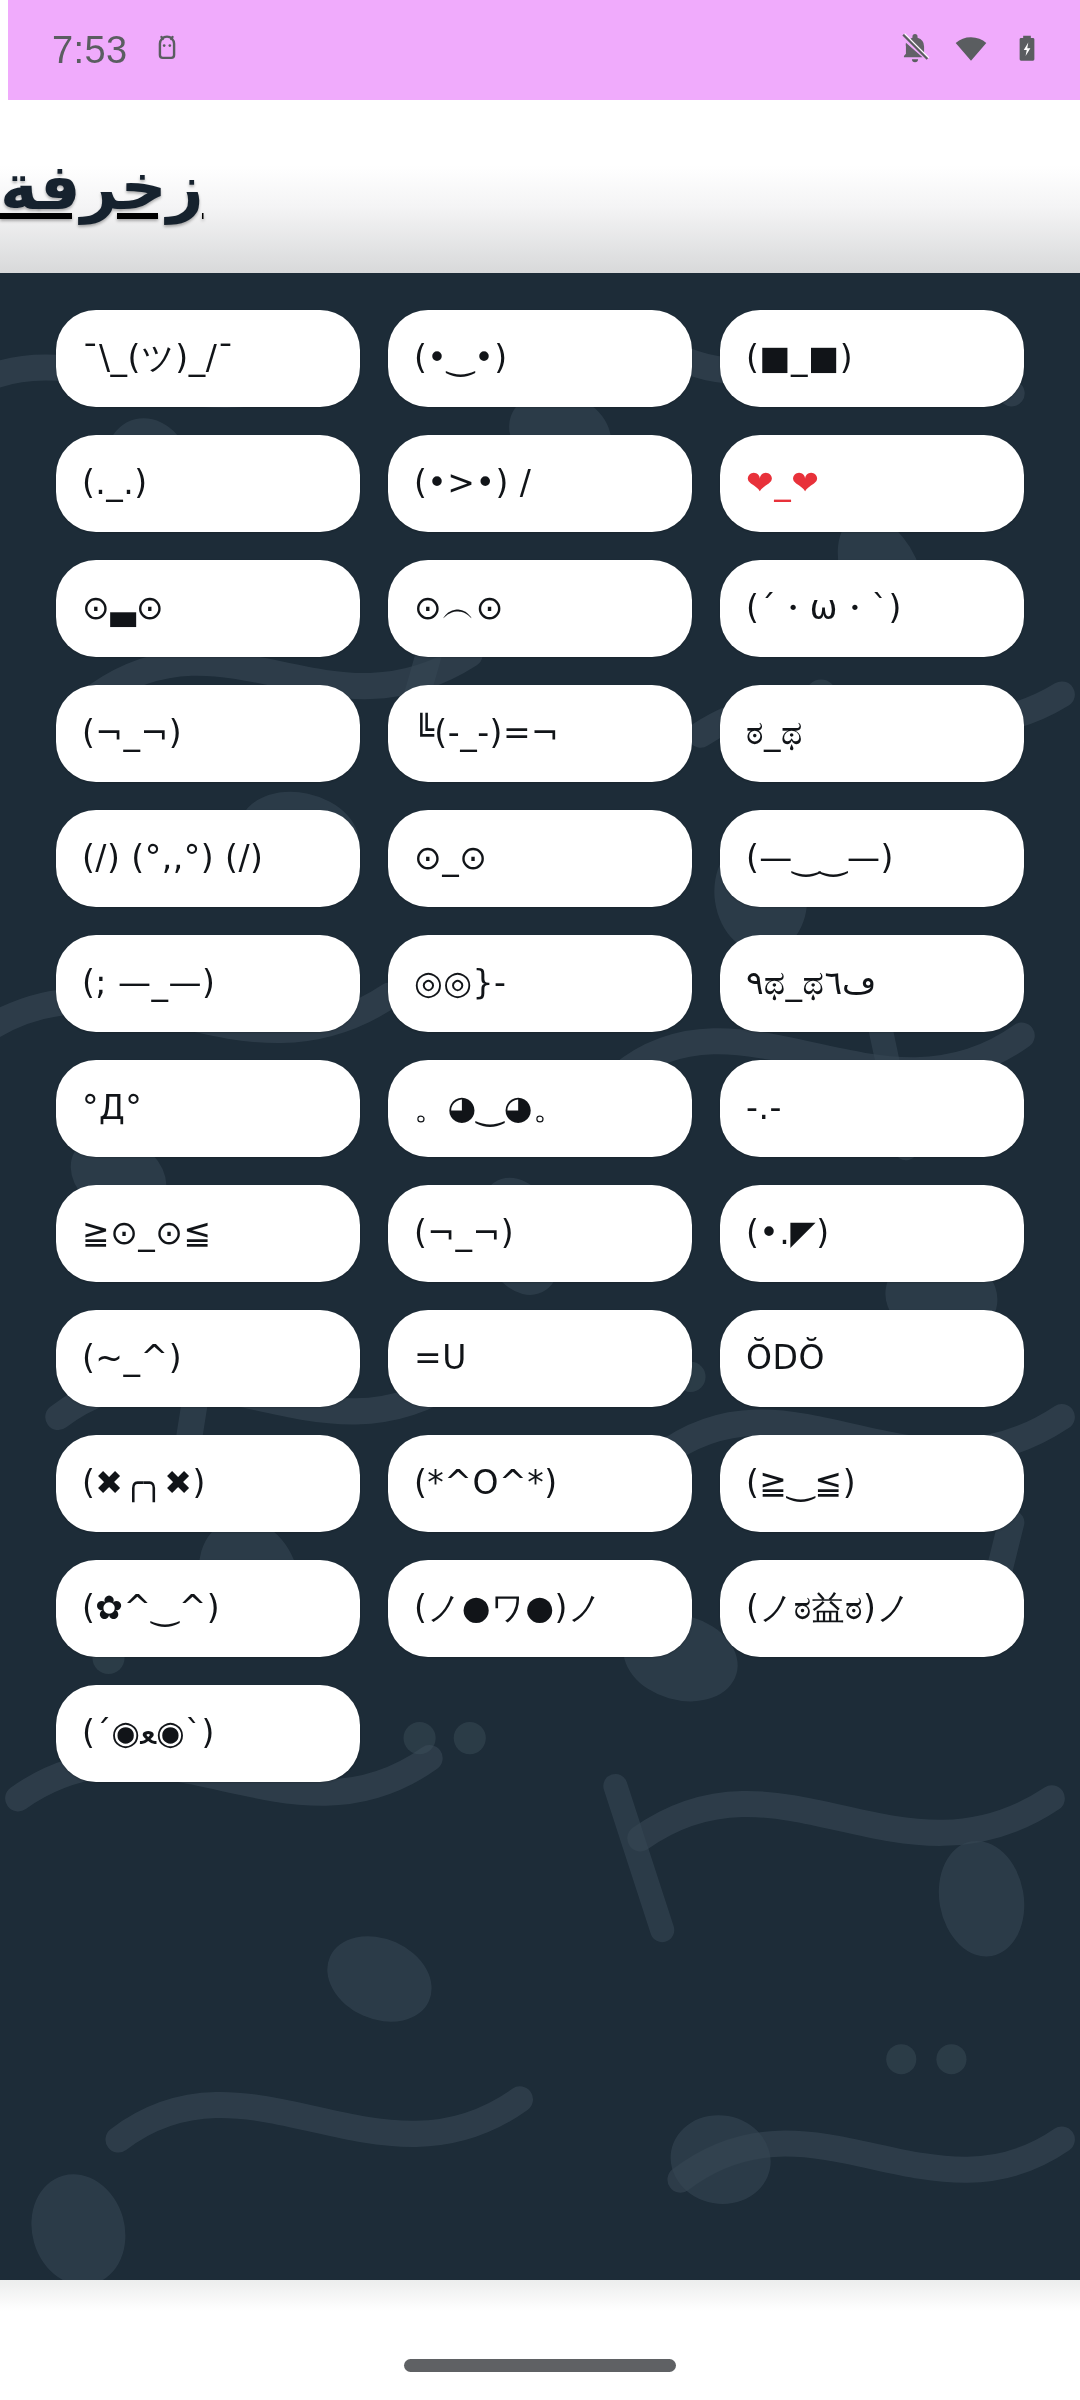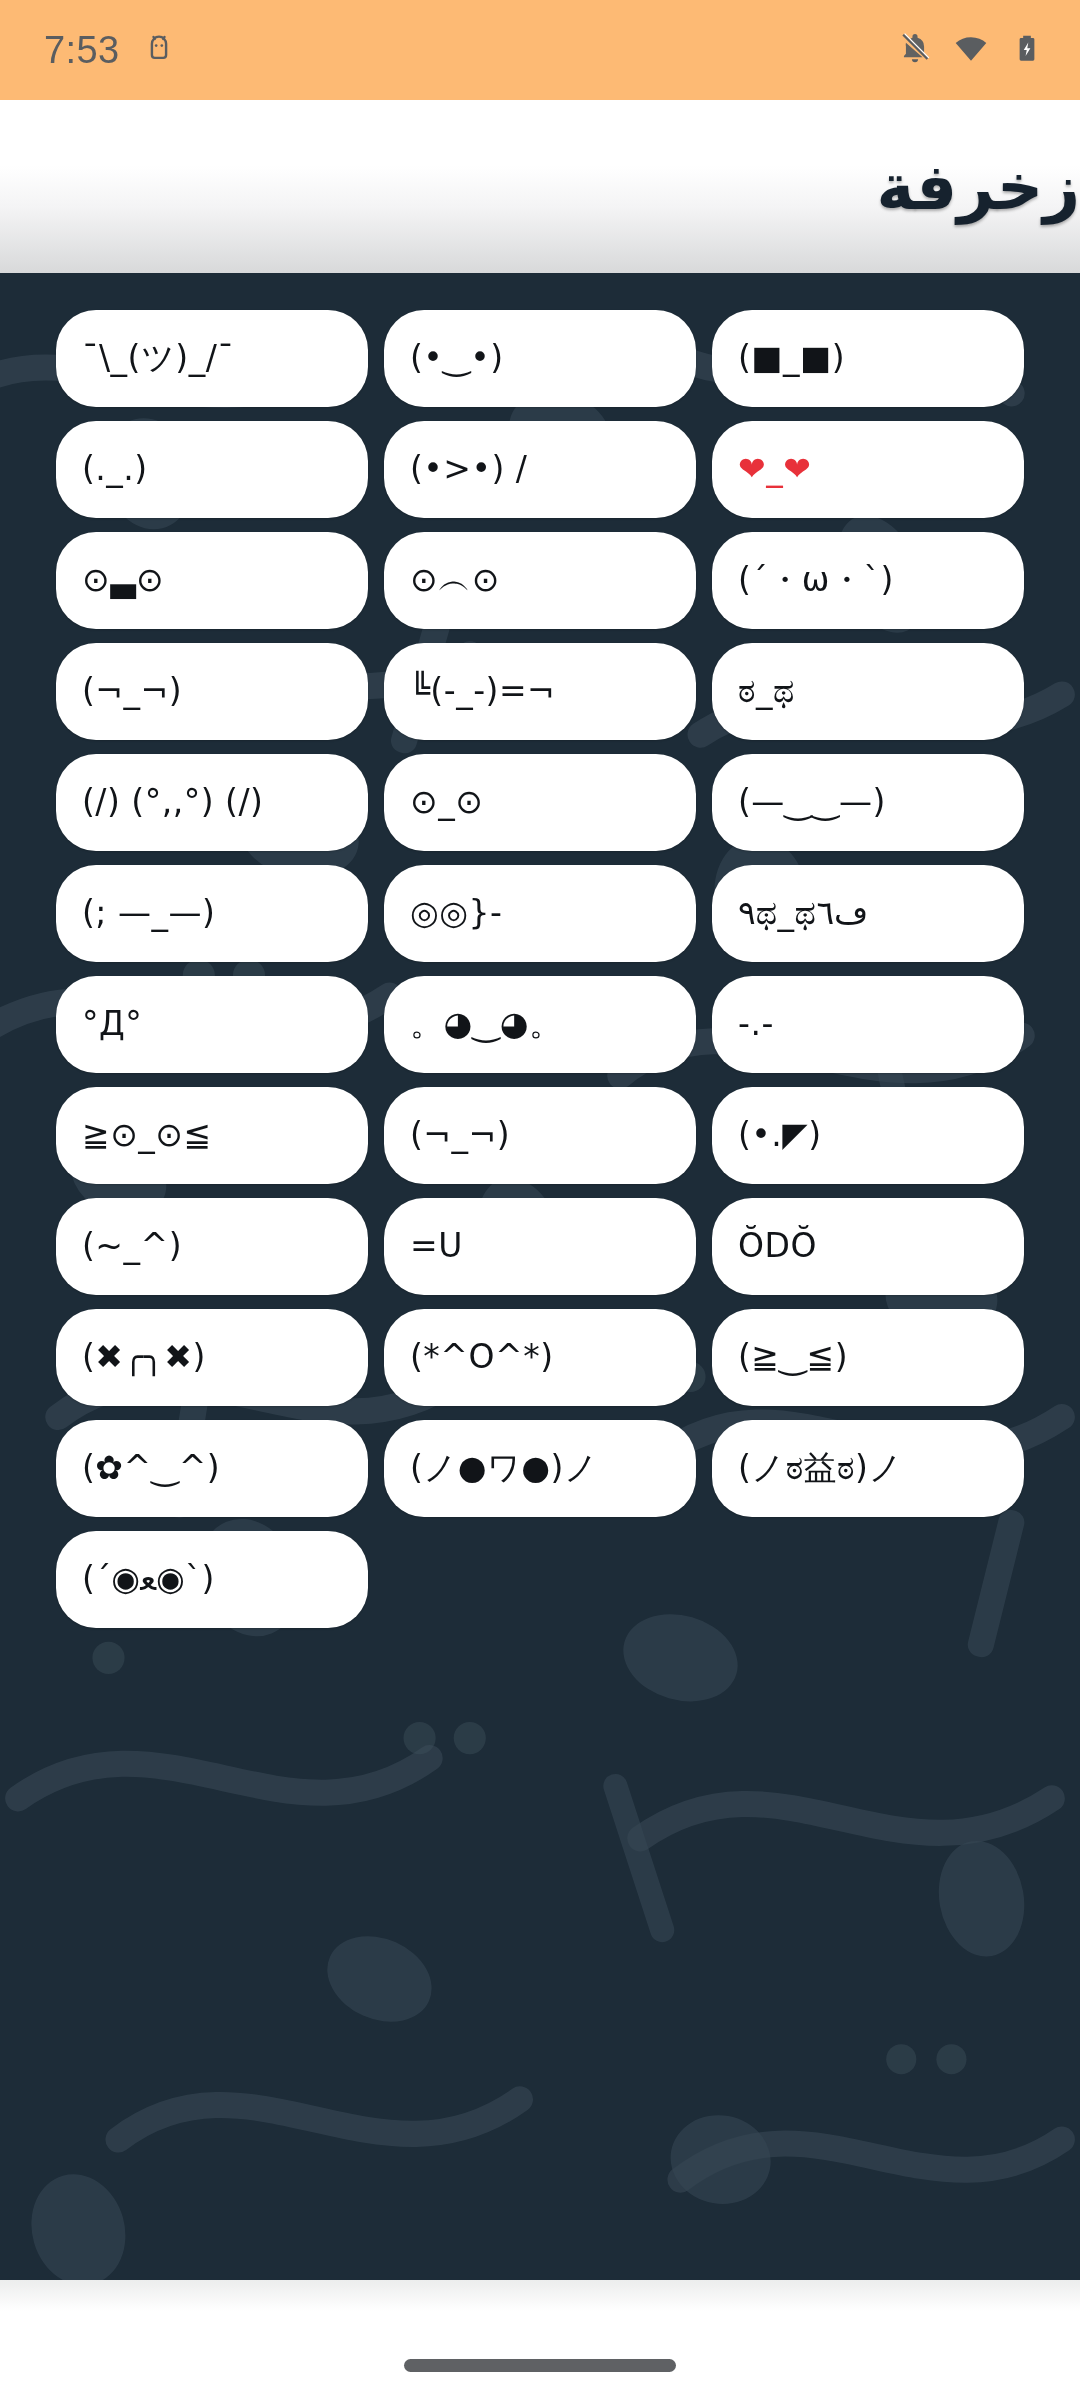--- a/index.html
+++ b/index.html
@@ -19,26 +19,27 @@
     display: flex;
     flex-direction: column;
     background: #ffffff;
   }
 
   
   .status-bar {
     position: relative;
     flex: 0 0 100px;
     height: 100px;
-    background: #fdba74;
+    background: #f0abfc;
     display: flex;
     align-items: center;
     justify-content: space-between;
     padding: 0 36px 0 44px;
     z-index: 6;
+    margin-left: 8px;
   }
   .status-left {
     display: flex;
     align-items: center;
     gap: 22px;
   }
   .status-clock {
     font-size: 38px;
     font-weight: 400;
     color: #5a5d60;
@@ -54,22 +55,23 @@
   .sb-icon { display:block; }
 
   
   .app-header {
     position: relative;
     flex: 0 0 173px;
     height: 173px;
     background: linear-gradient(to bottom, #ffffff 0%, #ffffff 38%, #f4f4f5 62%, #d8d9da 100%);
     display: flex;
     align-items: center;
-    justify-content: flex-end;
+    justify-content: flex-start;
     z-index: 5;
+    text-decoration: underline;
   }
   .app-title {
     font-size: 64px;
     font-weight: 700;
     color: #16222e;
     line-height: 1;
     direction: rtl;
     text-shadow: 0 2px 3px rgba(0,0,0,0.30);
     font-family: "DejaVu Sans", "Liberation Sans", sans-serif;
     letter-spacing: 0px;
@@ -92,20 +94,21 @@
   .bg-pattern svg { position:absolute; top:0; left:0; width:100%; height:100%; }
 
   .grid {
     position: relative;
     z-index: 2;
     padding: 37px 56px 0 56px;
     display: grid;
     grid-template-columns: repeat(3, 1fr);
     column-gap: 16px;
     row-gap: 14px;
+    gap: 28px;
   }
   .chip {
     height: 97px;
     background: #ffffff;
     border-radius: 40px;
     display: flex;
     align-items: center;
     padding: 0 26px;
     overflow: hidden;
     cursor: pointer;

